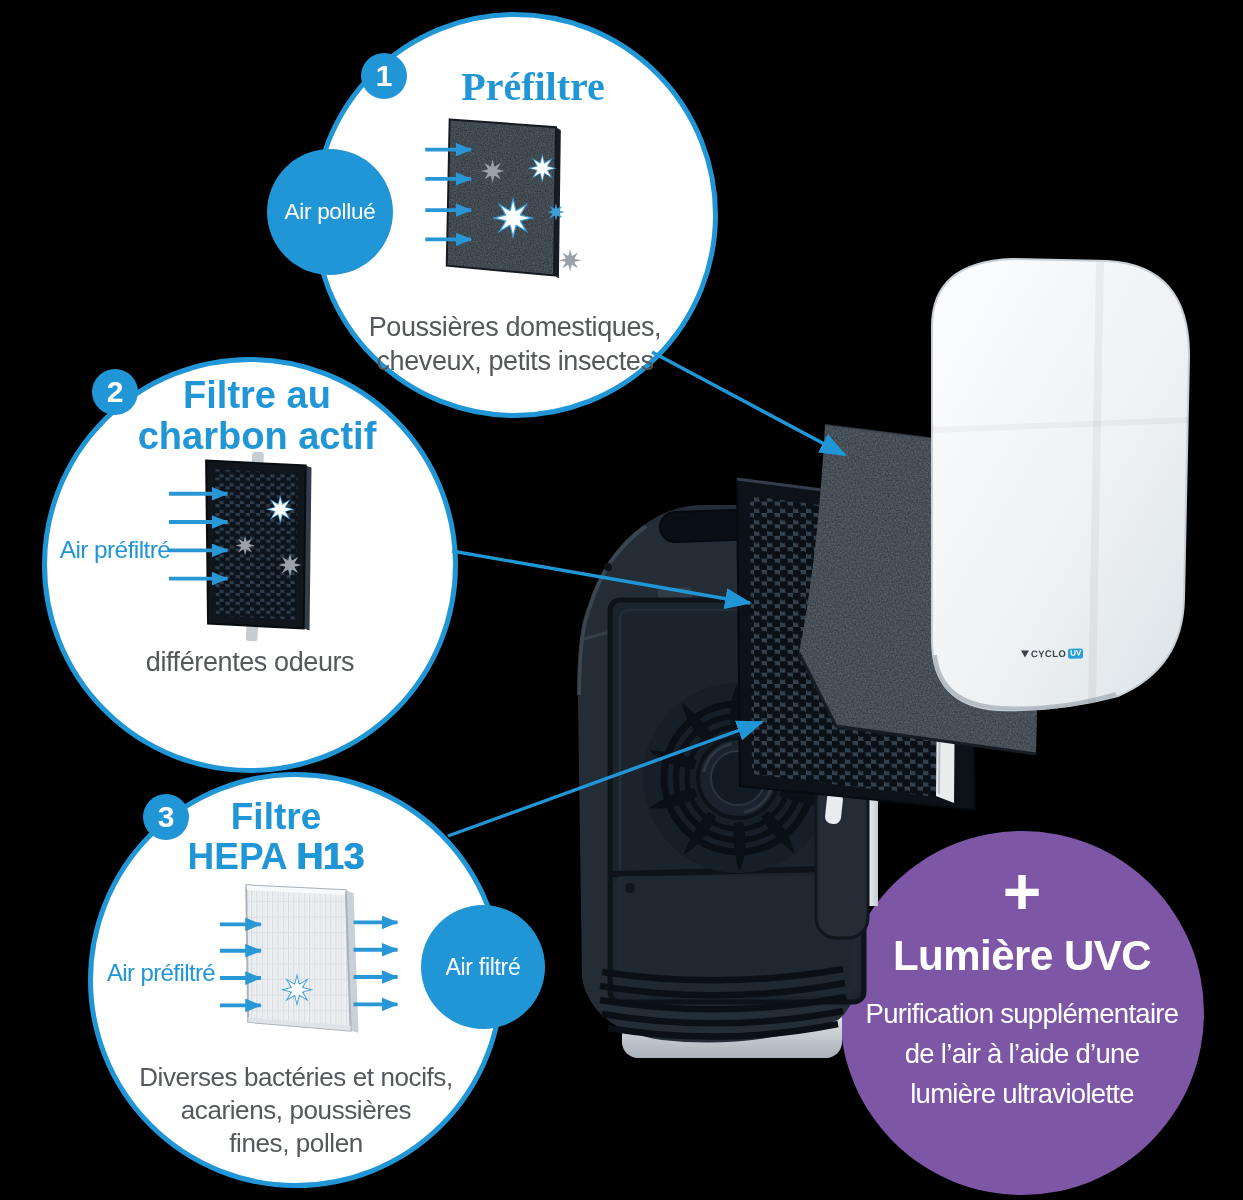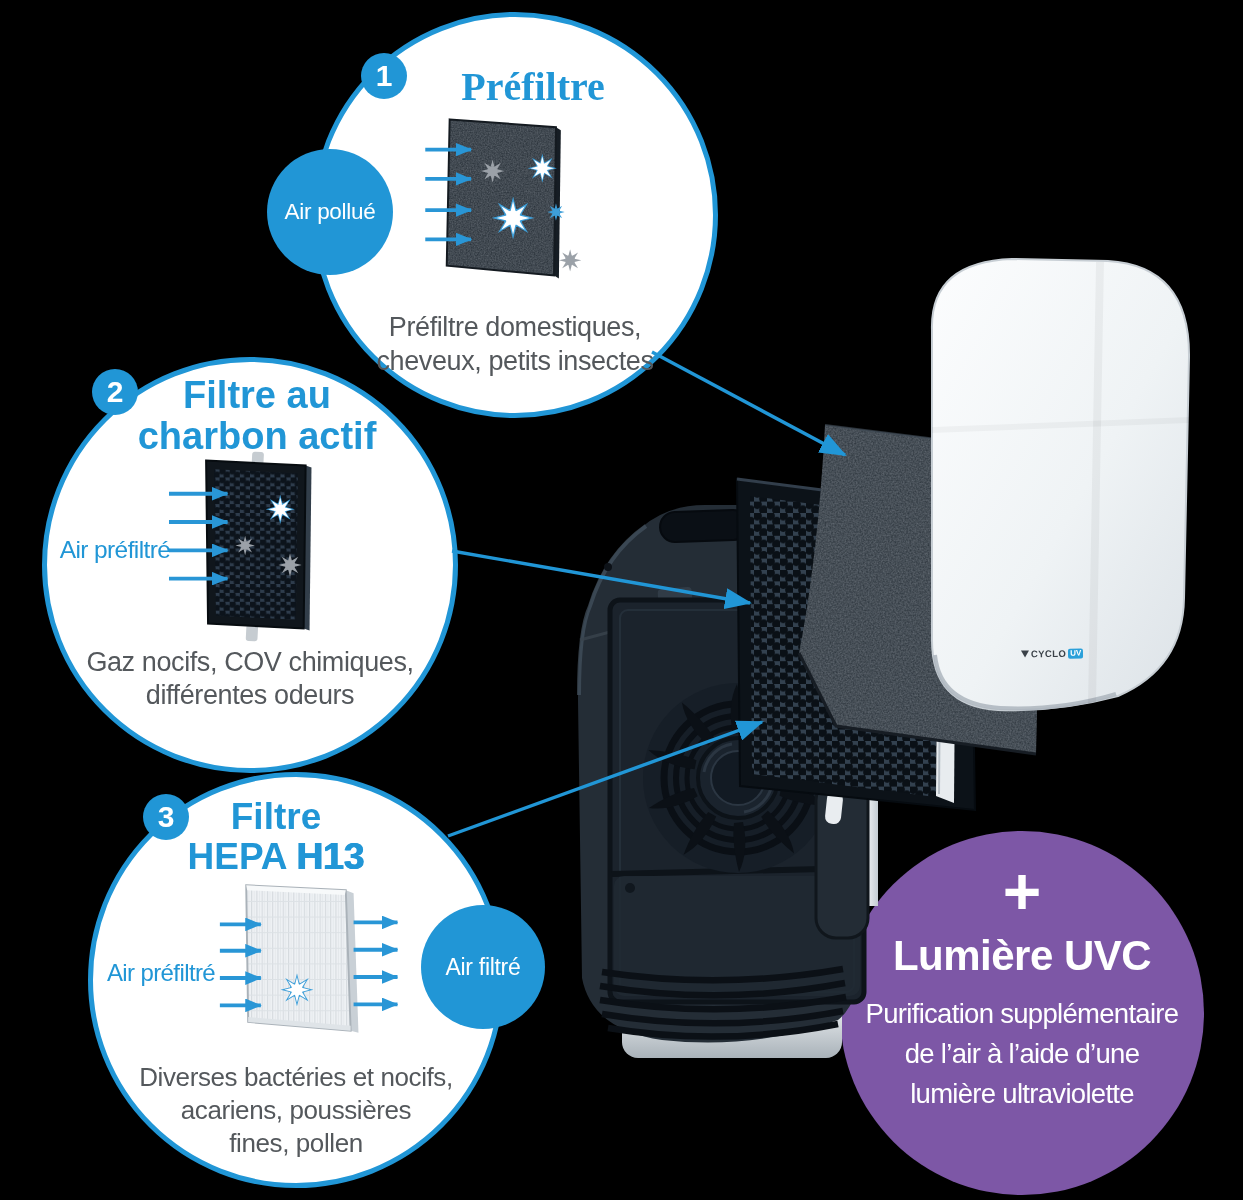--- a/index.html
+++ b/index.html
@@ -101,21 +101,21 @@
         <use href="#v1" x="168" y="146" width="24" height="24" fill="#9ba1a8"></use>
         <use href="#v1" x="216" y="140" width="30" height="30" fill="#3e9fd9"></use>
         <use href="#v1" x="219" y="143" width="24" height="24" fill="#ffffff"></use>
         <use href="#v1" x="179" y="184" width="44" height="44" fill="#3e9fd9"></use>
         <use href="#v1" x="184" y="189" width="34" height="34" fill="#ffffff"></use>
         <use href="#v1" x="236" y="191" width="18" height="18" fill="#3e9fd9"></use>
         <use href="#v1" x="248" y="238" width="23" height="23" fill="#9ba1a8"></use>
       </g>
     </svg>
     <p class="caption cap1">
-      <span>Préfiltre domestiques,</span>
+      <span>Poussières domestiques,</span>
       <span>cheveux, petits insectes</span>
     </p>
   </section>
 
   <section class="bubble" id="bubble2">
     <div class="badge" style="left:45px;top:7px;">
       <span>2</span>
     </div>
     <h2 class="title t2">
       <span style="display:block">Filtre au</span>
@@ -160,21 +160,20 @@
         <line x1="125" y1="222" x2="185" y2="222" marker-end="url(#m2)"></line>
       </g>
       <g>
         <use href="#v2" x="224" y="136" width="30" height="30" fill="#3e9fd9"></use>
         <use href="#v2" x="227" y="139" width="24" height="24" fill="#ffffff"></use>
         <use href="#v2" x="193" y="178" width="20" height="20" fill="#9ba1a8"></use>
         <use href="#v2" x="237" y="196" width="24" height="24" fill="#9ba1a8"></use>
       </g>
     </svg>
     <p class="caption cap2">
-      <span>Gaz nocifs, COV chimiques,</span>
       <span>différentes odeurs</span>
     </p>
   </section>
 
   <section class="bubble" id="bubble3">
     <div class="badge" style="left:50px;top:17px;">
       <span>3</span>
     </div>
     <h2 class="title t3">
       <span style="display:block">Filtre</span>

